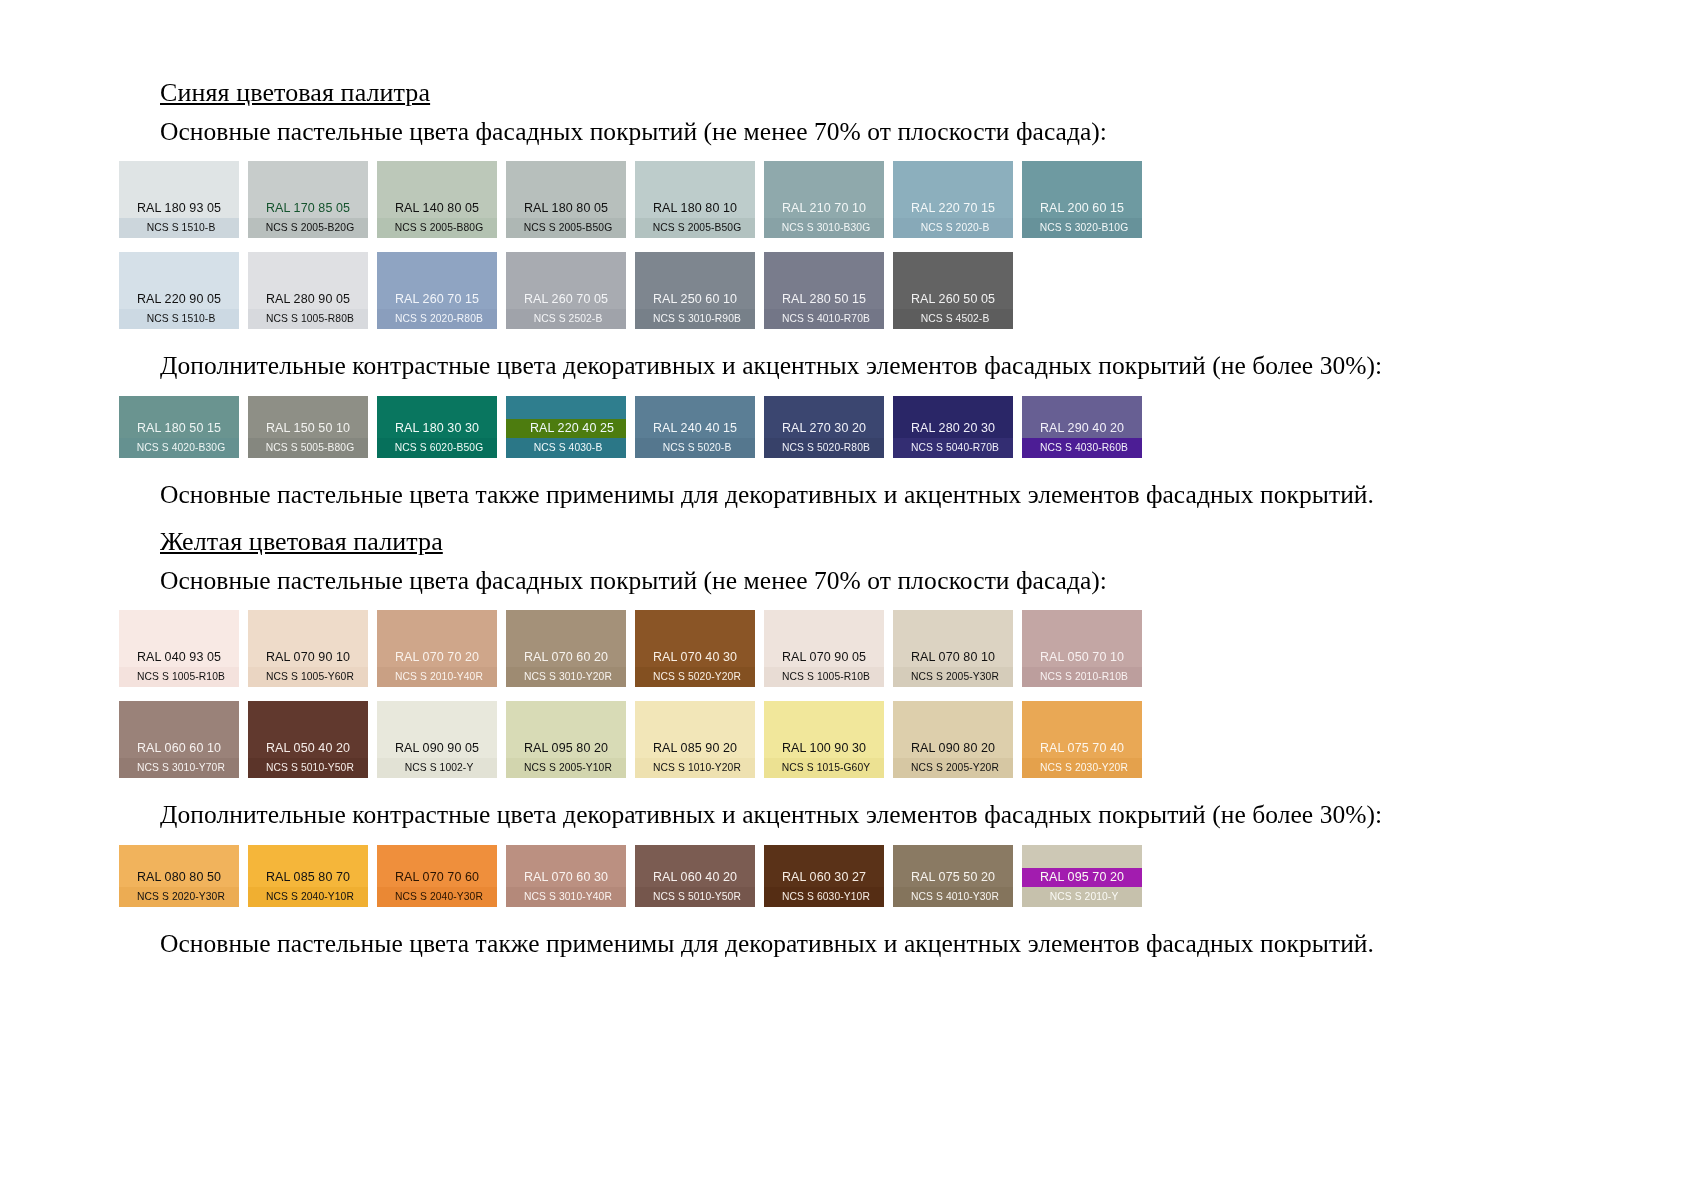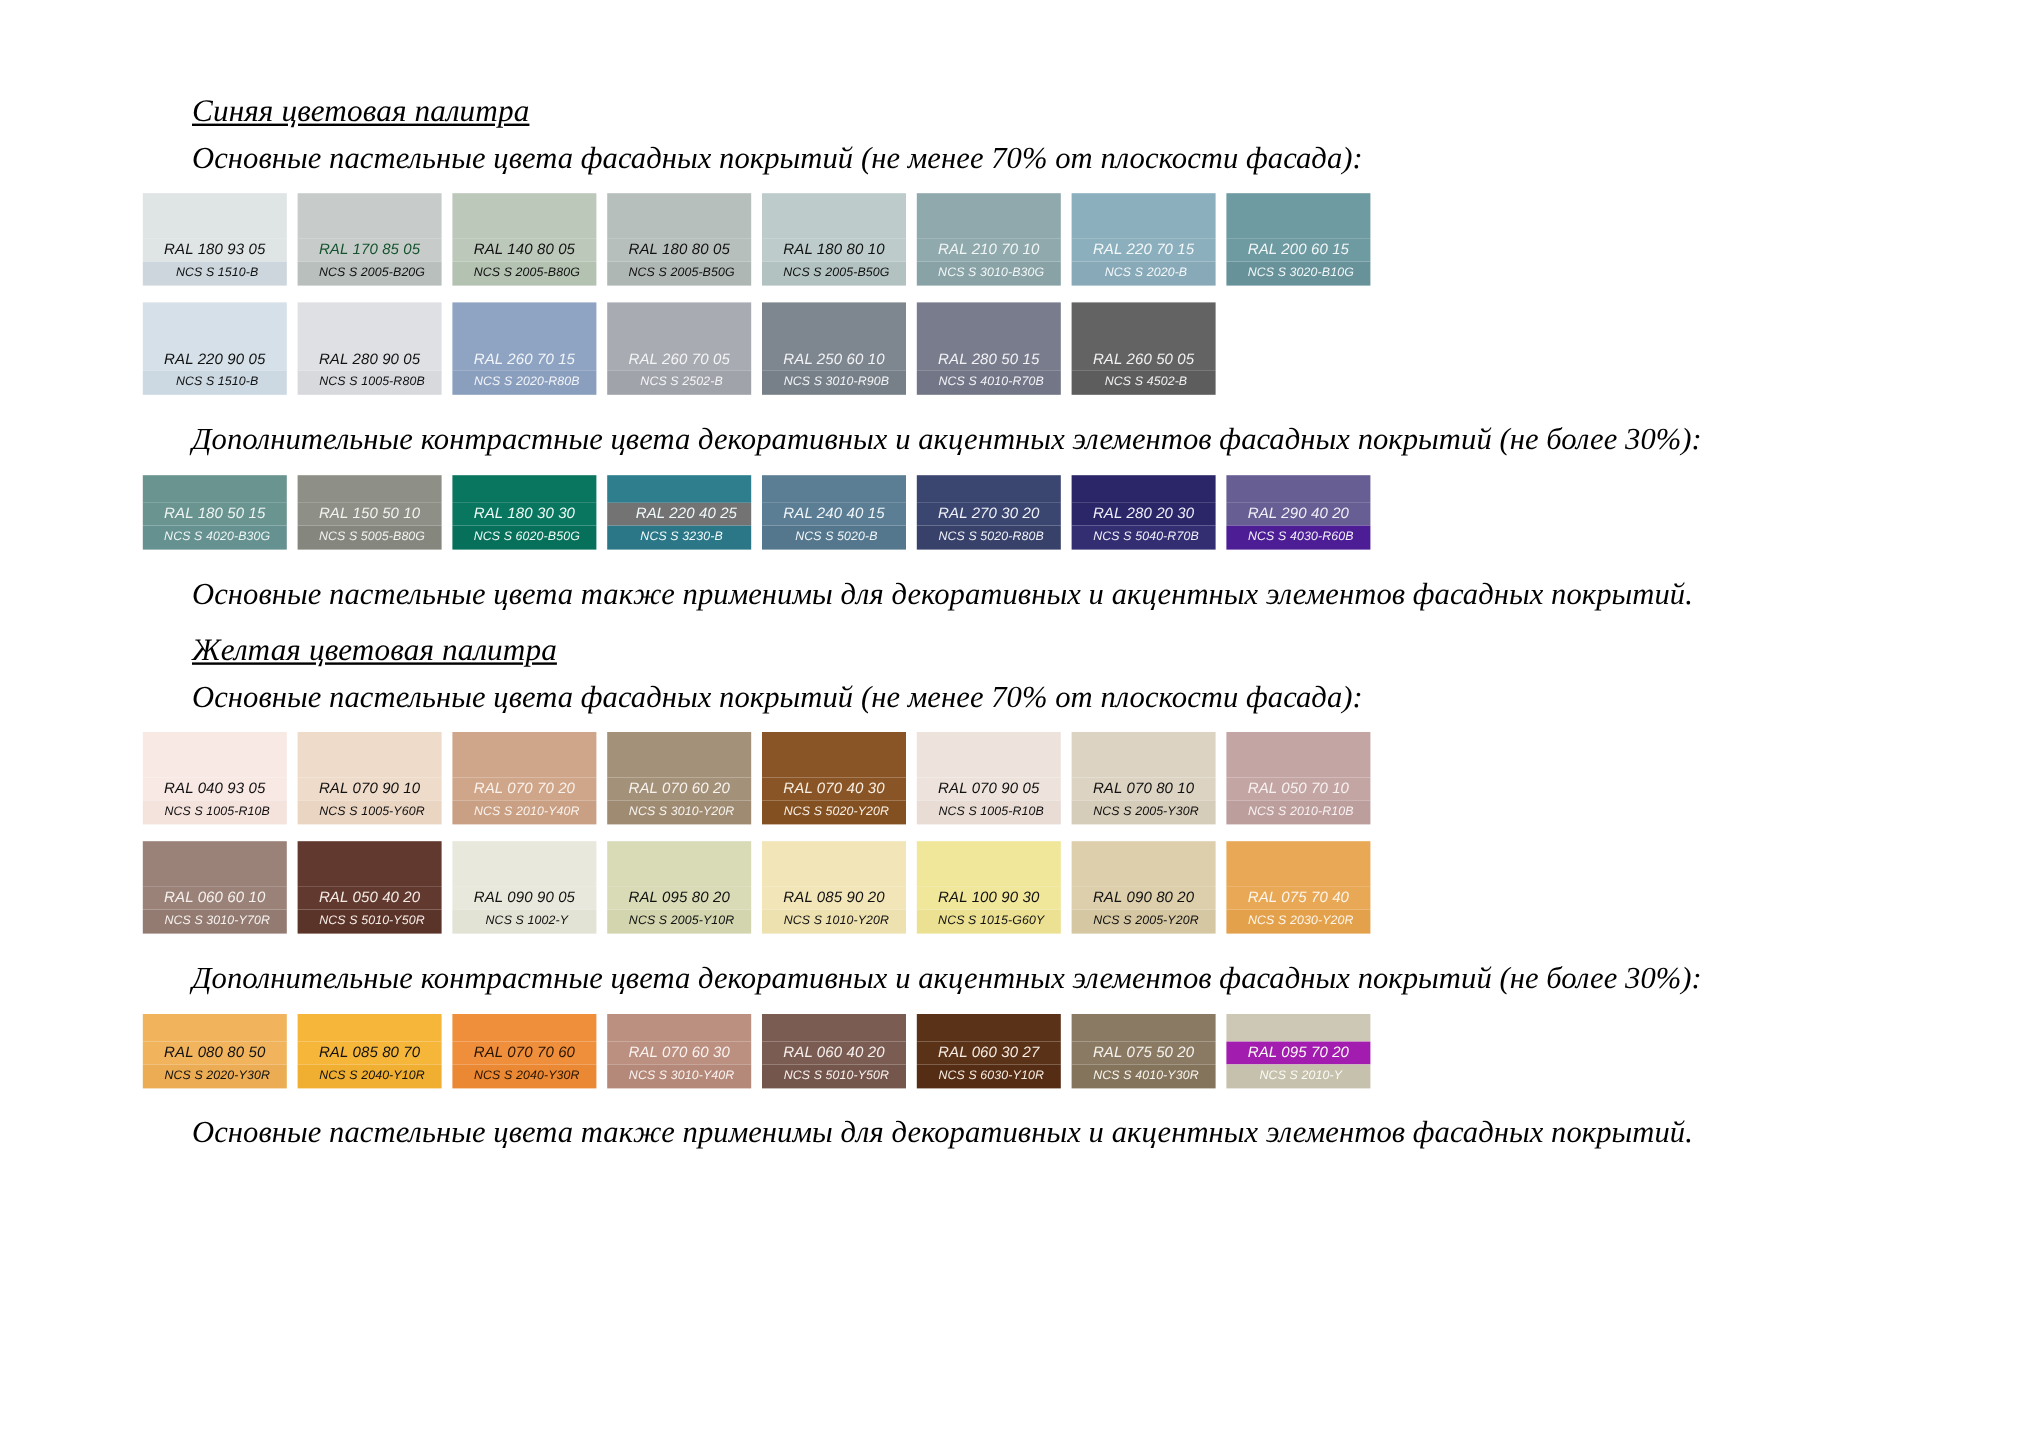--- a/index.html
+++ b/index.html
@@ -4,21 +4,21 @@
 <style>
   html,body{margin:0;padding:0;}
   body{
     width:1697px;height:1200px;
     background:#ffffff;
     font-family:"Liberation Serif", serif;
     color:#000;
     overflow:hidden;
   }
   .page{position:relative;width:1697px;height:1200px;box-sizing:border-box;}
-  .doc{padding:78px 0 0 0;font-style:italic;}
+  .doc{padding:78px 0 0 0;}
 
   .heading{
     font-family:"Liberation Serif", serif;
     font-size:26px;
     text-decoration:underline;
     margin-left:160px;
     margin-bottom:9px;
     line-height:1.15;
     letter-spacing:.1px;
   }
@@ -173,22 +173,22 @@
             <div class="sw-ral" style="background: rgb(142, 143, 134); color: rgb(243, 243, 240);">RAL 150 50 10</div>
             <div class="sw-ncs" style="background: rgb(133, 135, 127); color: rgb(243, 243, 240);">NCS S 5005-B80G</div>
           </div>
           <div class="swatch short">
             <div class="sw-top" style="background: rgb(9, 118, 95);"></div>
             <div class="sw-ral" style="background: rgb(9, 118, 95); color: rgb(240, 250, 246);">RAL 180 30 30</div>
             <div class="sw-ncs" style="background: rgb(6, 112, 91); color: rgb(240, 250, 246);">NCS S 6020-B50G</div>
           </div>
           <div class="swatch short">
             <div class="sw-top" style="background: rgb(47, 126, 142);"></div>
-            <div class="sw-ral" style="background: #737373; color: rgb(240, 249, 251); padding-left: 12px;">RAL 220 40 25</div>
-            <div class="sw-ncs" style="background: rgb(43, 119, 135); color: rgb(240, 249, 251);">NCS S 3230-B</div>
+            <div class="sw-ral" style="background: #4d7c0f; color: rgb(240, 249, 251); padding-left: 12px;">RAL 220 40 25</div>
+            <div class="sw-ncs" style="background: rgb(43, 119, 135); color: rgb(240, 249, 251);">NCS S 4030-B</div>
           </div>
           <div class="swatch short">
             <div class="sw-top" style="background: rgb(91, 126, 149);"></div>
             <div class="sw-ral" style="background: rgb(91, 126, 149); color: rgb(241, 246, 249);">RAL 240 40 15</div>
             <div class="sw-ncs" style="background: rgb(85, 119, 142); color: rgb(241, 246, 249);">NCS S 5020-B</div>
           </div>
           <div class="swatch short">
             <div class="sw-top" style="background: rgb(59, 70, 112);"></div>
             <div class="sw-ral" style="background: rgb(59, 70, 112); color: rgb(240, 241, 248);">RAL 270 30 20</div>
             <div class="sw-ncs" style="background: rgb(55, 65, 105); color: rgb(240, 241, 248);">NCS S 5020-R80B</div>

